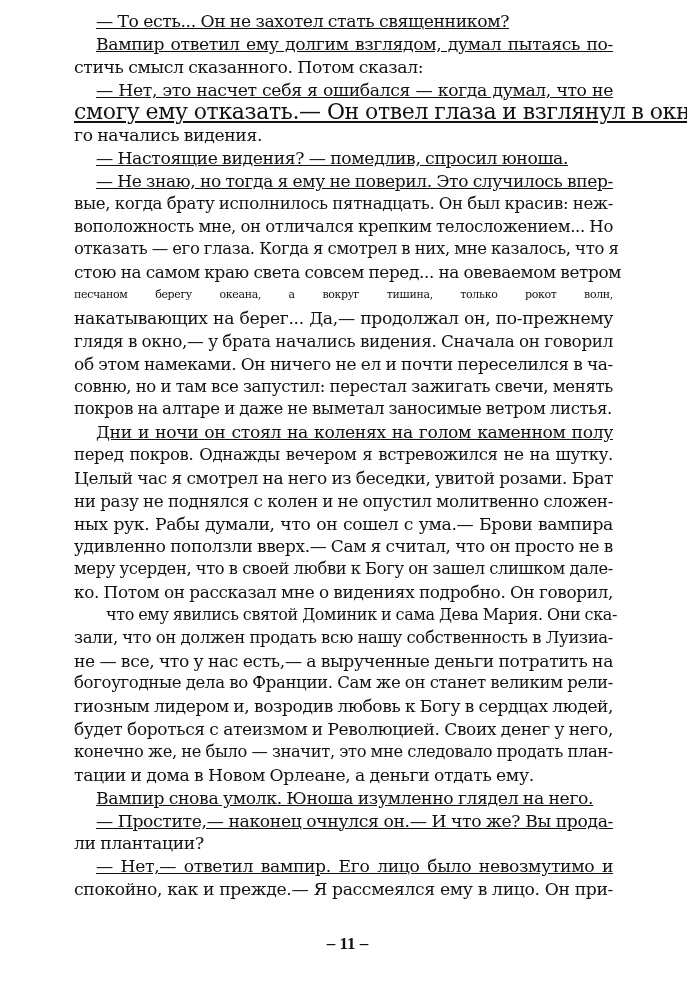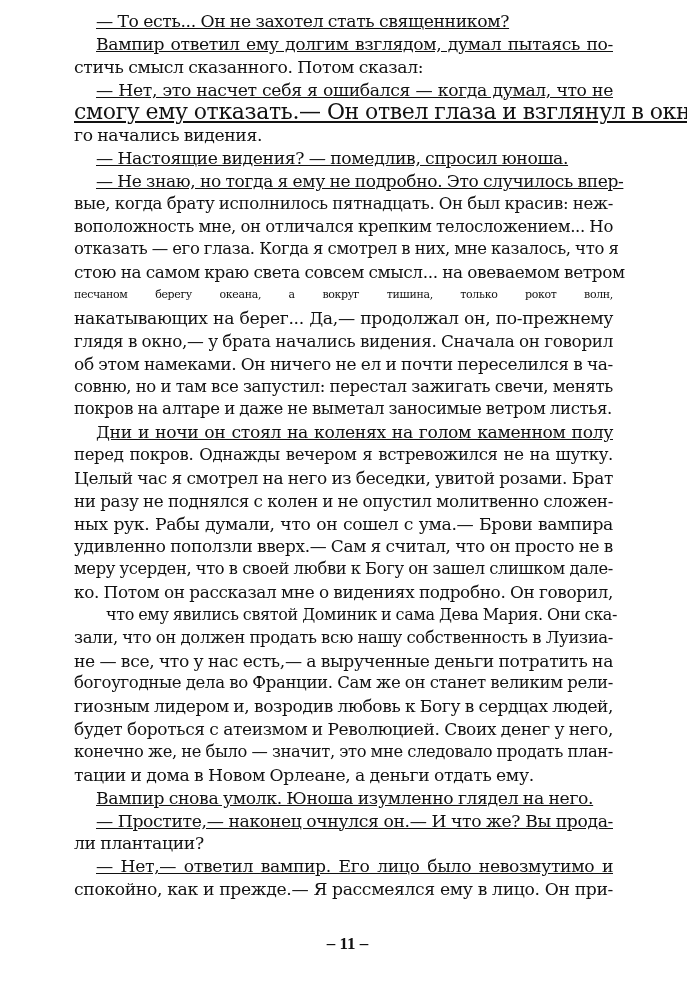--- a/index.html
+++ b/index.html
@@ -56,25 +56,25 @@
 <body>
 
 <div class="page" id="page-text">
     <span class="line indent last" style="display: block;">— То есть... Он не захотел стать священником?</span>
     <span class="line indent" style="display: block;">Вампир ответил ему долгим взглядом, думал пытаясь по-</span>
     <span class="line last" style="display: block;">стичь смысл сказанного. Потом сказал:</span>
     <span class="line indent" style="display: block;">— Нет, это насчет себя я ошибался — когда думал, что не</span>
     <span class="line" style="display: block; transform-origin: left center; font-size: 22px; text-decoration: underline;">смогу ему отказать.— Он отвел глаза и взглянул в окно.— У не-</span>
     <span class="line last" style="display: block;">го начались видения.</span>
     <span class="line indent last" style="display: block;">— Настоящие видения? — помедлив, спросил юноша.</span>
-    <span class="line indent" style="display: block; transform-origin: left center; font-size: 17.0679px;">— Не знаю, но тогда я ему не подробно. Это случилось впер-</span>
+    <span class="line indent" style="display: block; transform-origin: left center; font-size: 17.0679px;">— Не знаю, но тогда я ему не поверил. Это случилось впер-</span>
     <span class="line" style="display: block; transform-origin: left center; font-size: 16.5846px;">вые, когда брату исполнилось пятнадцать. Он был красив: неж-</span>
     <span class="line" style="display: block; transform-origin: left center; font-size: 16.5255px;">воположность мне, он отличался крепким телосложением... Но</span>
     <span class="line" style="display: block; transform-origin: left center; font-size: 16.4961px;">отказать — его глаза. Когда я смотрел в них, мне казалось, что я</span>
-    <span class="line" style="display: block; transform-origin: left center; font-size: 16.856px;">стою на самом краю света совсем смысл... на овеваемом ветром</span>
+    <span class="line" style="display: block; transform-origin: left center; font-size: 16.856px;">стою на самом краю света совсем перед... на овеваемом ветром</span>
     <span class="line" style="display: block; transform-origin: left center; font-size: 11px;">песчаном берегу океана, а вокруг тишина, только рокот волн,</span>
     <span class="line" style="display: block;">накатывающих на берег... Да,— продолжал он, по-прежнему</span>
     <span class="line" style="display: block; transform-origin: left center; font-size: 16.8254px;">глядя в окно,— у брата начались видения. Сначала он говорил</span>
     <span class="line" style="display: block; transform-origin: left center; font-size: 17.0106px;">об этом намеками. Он ничего не ел и почти переселился в ча-</span>
     <span class="line" style="display: block; transform-origin: left center; font-size: 16.555px;">совню, но и там все запустил: перестал зажигать свечи, менять</span>
     <span class="line last" style="display: block; transform-origin: left center; font-size: 16.555px;">покров на алтаре и даже не выметал заносимые ветром листья.</span>
     <span class="line indent" style="display: block;">Дни и ночи он стоял на коленях на голом каменном полу</span>
     <span class="line" style="display: block; transform-origin: left center; font-size: 16.5255px;">перед покров. Однажды вечером я встревожился не на шутку.</span>
     <span class="line" style="display: block; transform-origin: left center; font-size: 16.9484px;">Целый час я смотрел на него из беседки, увитой розами. Брат</span>
     <span class="line" style="display: block; transform-origin: left center; font-size: 16.7646px;">ни разу не поднялся с колен и не опустил молитвенно сложен-</span>

